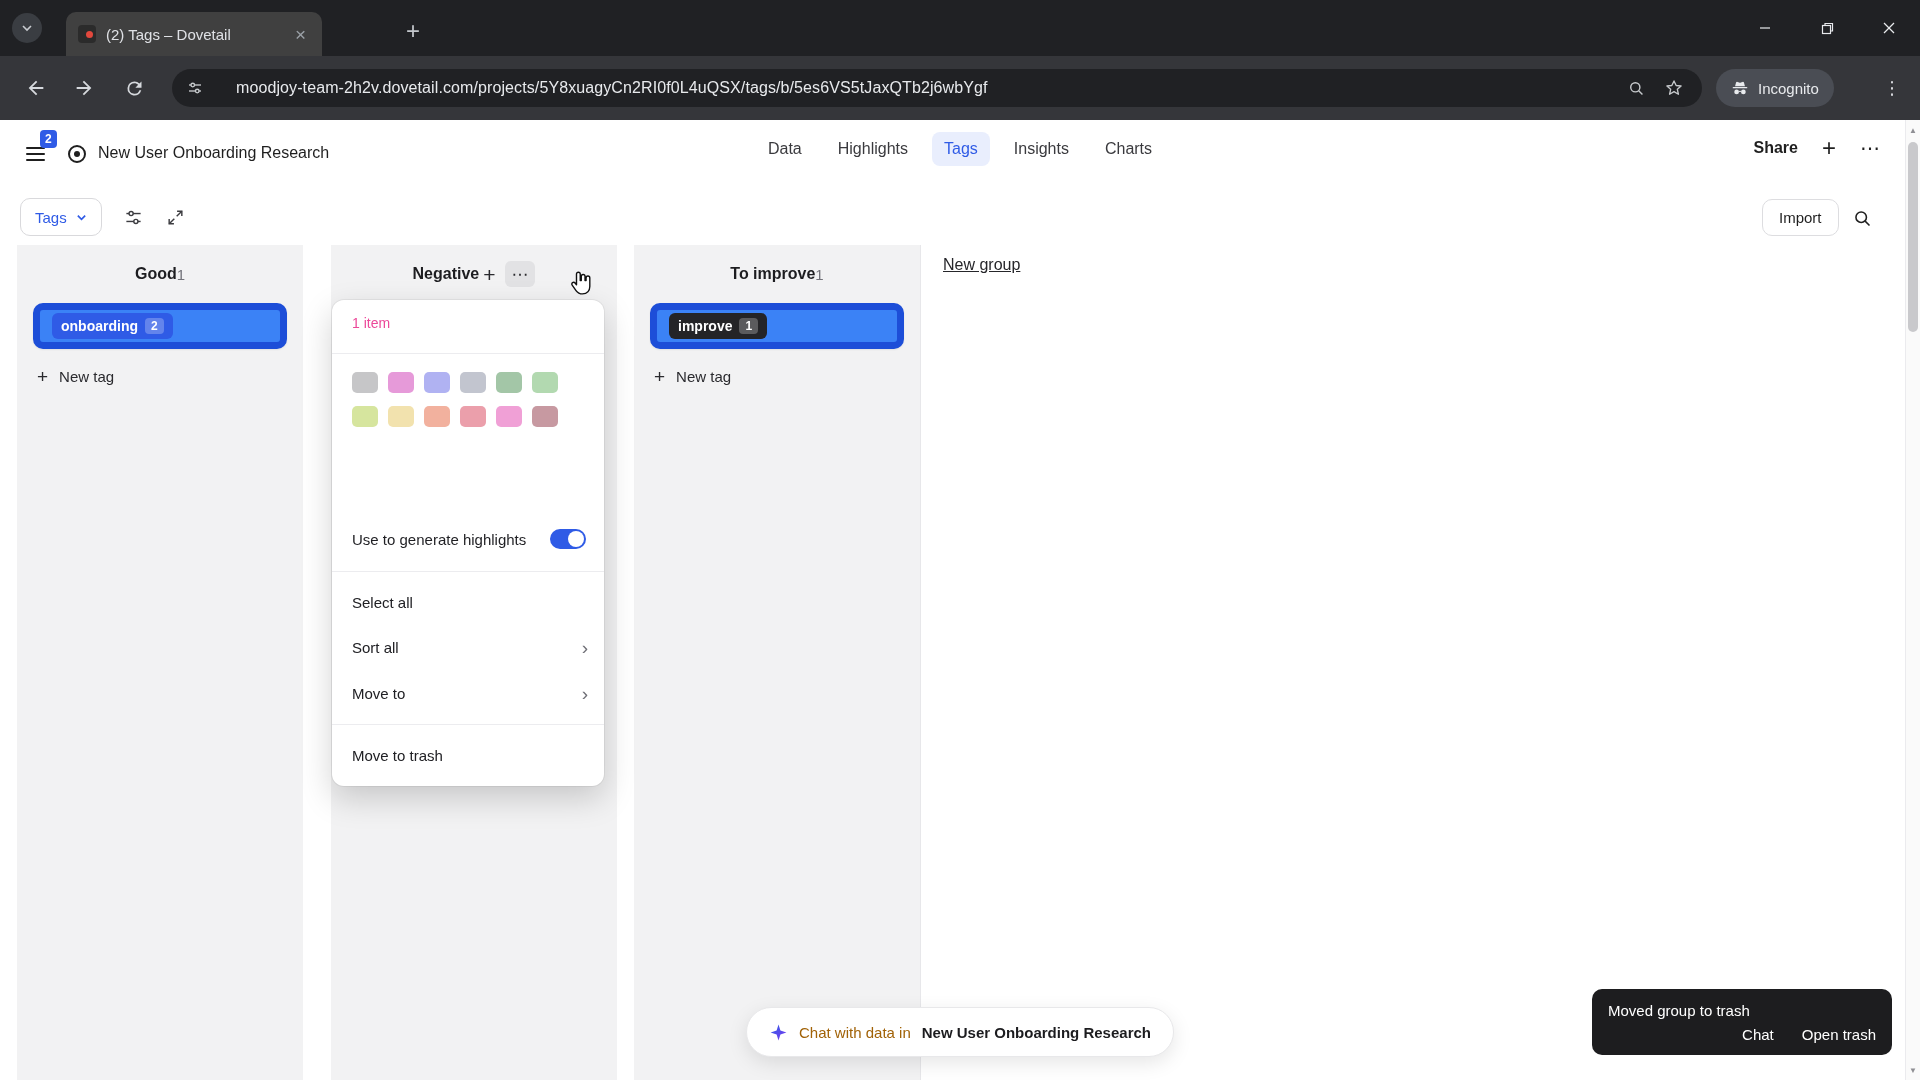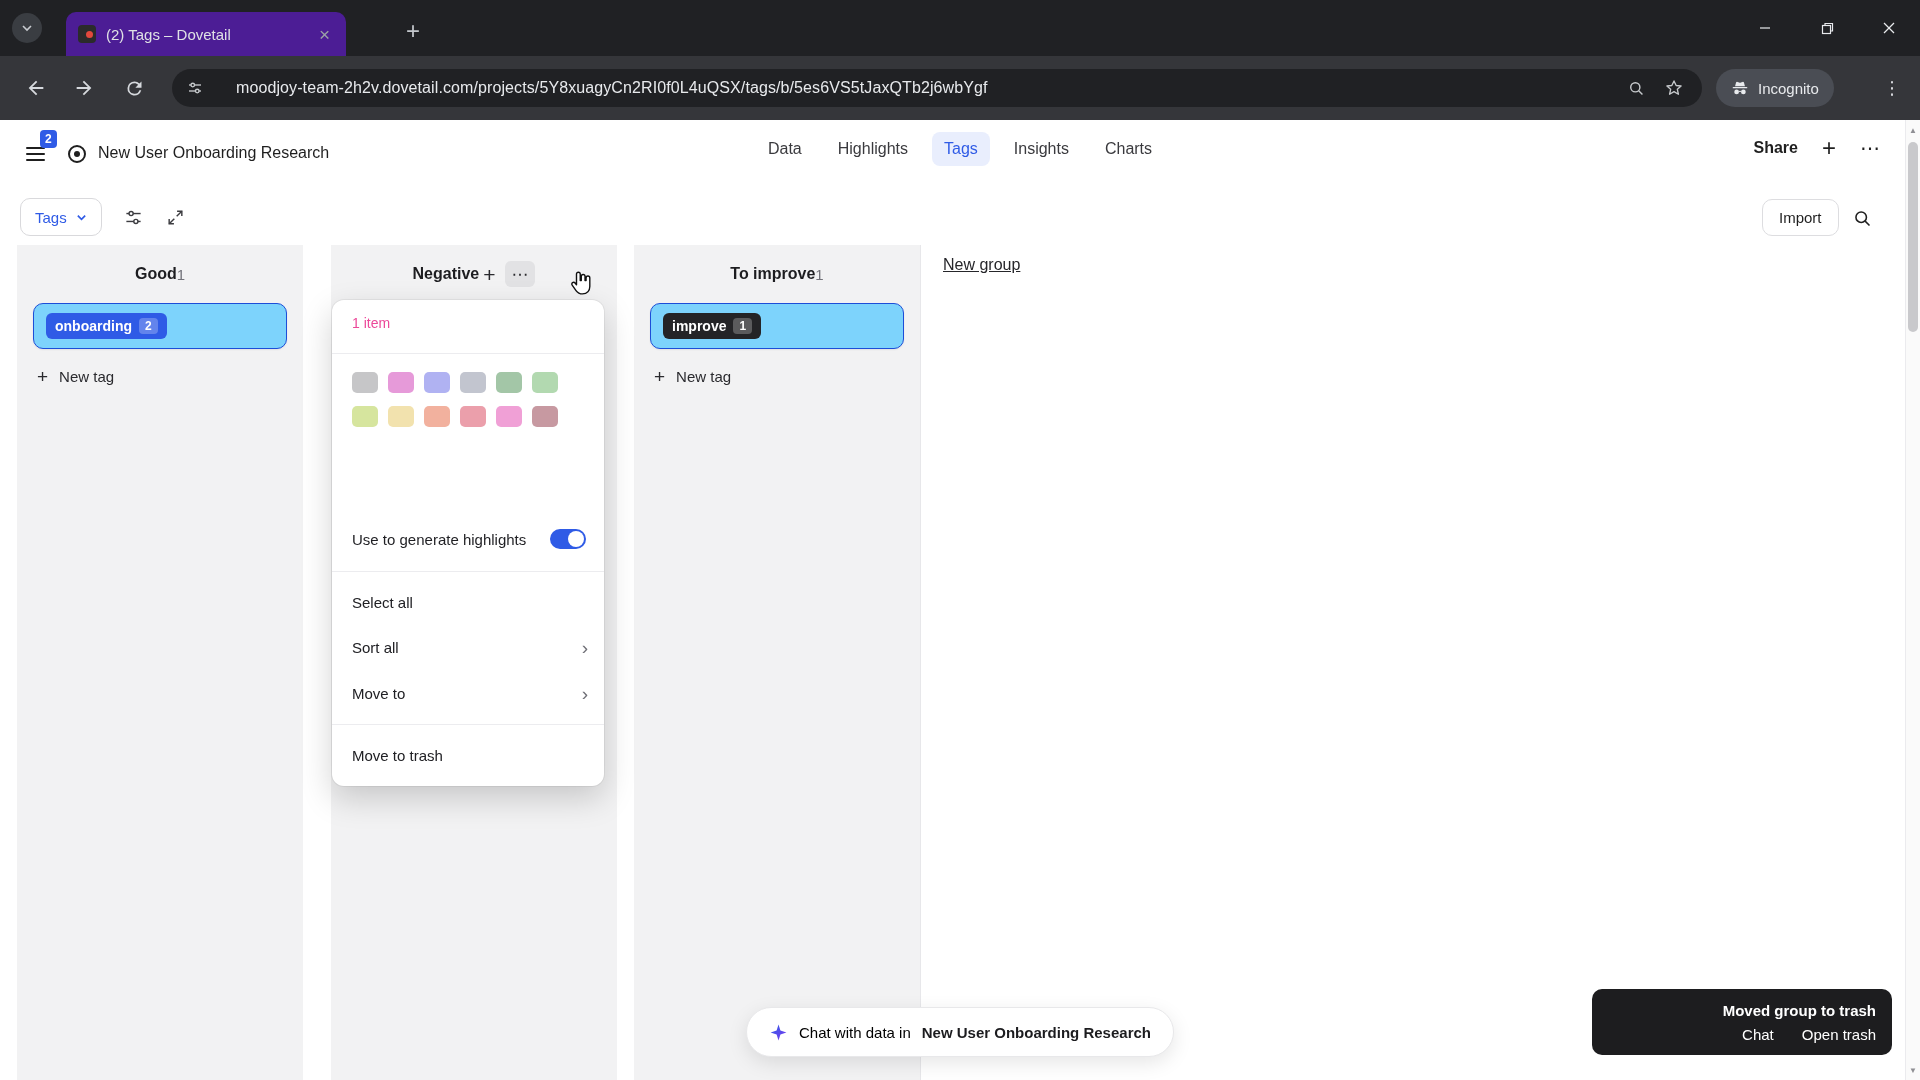--- a/index.html
+++ b/index.html
@@ -4,21 +4,21 @@
 <style>
   * { margin:0; padding:0; box-sizing:border-box; }
   html,body { width:1920px; height:1080px; overflow:hidden; background:#fff;
               font-family:"Liberation Sans", sans-serif; }
   .screen { position:relative; width:1920px; height:1080px; }
 
   
   .titlebar { position:absolute; top:0; left:0; right:0; height:56px; background:#202124; }
   .tab-search-btn { position:absolute; left:12px; top:13px; width:30px; height:30px; border-radius:50%;
                     background:#3a3d42; color:#c8cbd0; display:flex; align-items:center; justify-content:center; }
-  .tab { position:absolute; left:66px; top:12px; width:280px; height:44px; background:#4c1d95;
+  .tab { position:absolute; left:66px; top:12px; width:256px; height:44px; background:#404040;
          border-radius:10px 10px 0 0; display:flex; align-items:center; padding:0 12px; gap:10px; }
   .favicon { width:18px; height:18px; border-radius:4px; background:#2b2b2b; position:relative; flex:0 0 auto; }
   .favicon::after { content:""; position:absolute; right:3px; top:6px; width:7px; height:7px;
                     border-radius:50%; background:#e2483d; }
   .tab-title { color:#dfe1e5; font-size:15px; flex:1; white-space:nowrap; overflow:hidden; }
   .tab-close { color:#9aa0a6; font-size:19px; line-height:1; padding:2px 4px; }
   .newtab-btn { position:absolute; left:398px; top:16px; width:30px; height:30px; color:#c3c7cc;
                 font-size:24px; display:flex; align-items:center; justify-content:center; }
   .win-controls { position:absolute; right:0; top:0; height:56px; display:flex; }
   .win-btn { width:62px; height:56px; display:flex; align-items:center; justify-content:center; color:#e8eaed; }
@@ -70,22 +70,22 @@
   
   .column { position:absolute; top:245px; bottom:0; width:286px; background:#f2f2f3; padding:16px; }
   .col-good { left:17px; } .col-negative { left:331px; } .col-improve { left:634px; }
   .col-header { display:flex; align-items:center; justify-content:center; height:26px; }
   .col-name { font-size:16px; font-weight:600; color:#1d1d20; }
   .col-count { font-size:15px; color:#73737a; }
   .col-header-icons { display:flex; align-items:center; gap:6px; }
   .col-plus { font-size:21px; color:#2a2a2e; line-height:1; padding:0 4px; }
   .col-ellipsis { width:30px; height:26px; background:#e2e2e4; border-radius:6px; color:#2a2a2e;
                   font-size:17px; display:flex; align-items:center; justify-content:center; letter-spacing:1px; }
-  .tag-card { margin-top:16px; background:#7dd3fc; border-radius:10px; height:46px; display:flex; align-items:center;
-              padding:0 12px; box-shadow:0 1px 2px rgba(0,0,0,0.07); border:1px solid #1d4ed8; }
+  .tag-card { margin-top:16px; background:#3b82f6; border-radius:10px; height:46px; display:flex; align-items:center;
+              padding:0 12px; box-shadow:0 1px 2px rgba(0,0,0,0.07); border:7px solid #1d4ed8; }
   .tag-pill { display:inline-flex; align-items:center; gap:7px; border-radius:6px; padding:5px 9px;
               color:#fff; font-size:14px; font-weight:600; }
   .tag-count { background:rgba(255,255,255,0.25); border-radius:4px; padding:1px 6px; font-size:12px; font-weight:600; }
   .new-tag { margin-top:18px; display:flex; align-items:center; gap:11px; color:#2a2a2e; font-size:15px; padding-left:4px; }
   .new-tag-plus { font-size:19px; line-height:1; color:#2a2a2e; }
   .board-divider { position:absolute; left:920px; top:245px; bottom:0; width:1px; background:#e7e7ea; }
   .new-group { position:absolute; left:943px; top:256px; font-size:16px; color:#26262a;text-decoration:underline; }
 
   
   .context-menu { position:absolute; left:332px; top:300px; width:272px; height:486px; background:#fff;
@@ -107,27 +107,27 @@
   .toggle-knob { position:absolute; right:2px; top:2px; width:16px; height:16px; border-radius:50%; background:#fff; }
   .menu-item { position:absolute; left:20px; right:16px; height:30px; display:flex; align-items:center;
                justify-content:space-between; font-size:15px; color:#202024; }
   .mi-select { top:287px; } .mi-sort { top:332px; } .mi-move { top:378px; } .mi-trash { top:440px; }
   .mi-chevron { color:#6f6f76; font-size:19px; line-height:1; }
 
   
   .chat-pill { position:absolute; left:50%; transform:translateX(-50%); top:1007px; height:50px; border-radius:25px;
                background:#fff; border:1px solid #e8e8ea; box-shadow:0 6px 20px rgba(0,0,0,0.10);
                display:flex; align-items:center; gap:11px; padding:0 22px; z-index:15; }
-  .chat-prefix { color:#000000; font-size:15px; }
+  .chat-prefix { color:#a16207; font-size:15px; }
   .chat-project { color:#1c1c1f; font-size:15px; font-weight:700; }
 
   
   .toast { position:absolute; left:1592px; top:989px; width:300px; background:#1d1d1f; border-radius:10px;
            padding:13px 16px 12px; color:#fff; z-index:30; }
-  .toast-msg { font-size:15px; font-weight:700;text-align:right; }
+  .toast-msg { font-size:15px; font-weight:400; }
   .toast-actions { display:flex; justify-content:flex-end; gap:28px; margin-top:7px; font-size:15px; }
   .toast-action { color:#fff; }
 
   
   .scrollbar { position:absolute; right:0; top:120px; bottom:0; width:15px; background:#fafafa;
                border-left:1px solid #ebebee; z-index:40; }
   .sb-arrow { position:absolute; left:0; width:14px; height:16px; color:#8f8f94; font-size:8px;
               display:flex; align-items:center; justify-content:center; }
   .sb-up { top:2px; } .sb-down { bottom:2px; }
   .sb-thumb { position:absolute; left:2px; top:22px; width:10px; height:190px; background:#c9c9cc; border-radius:6px; }

